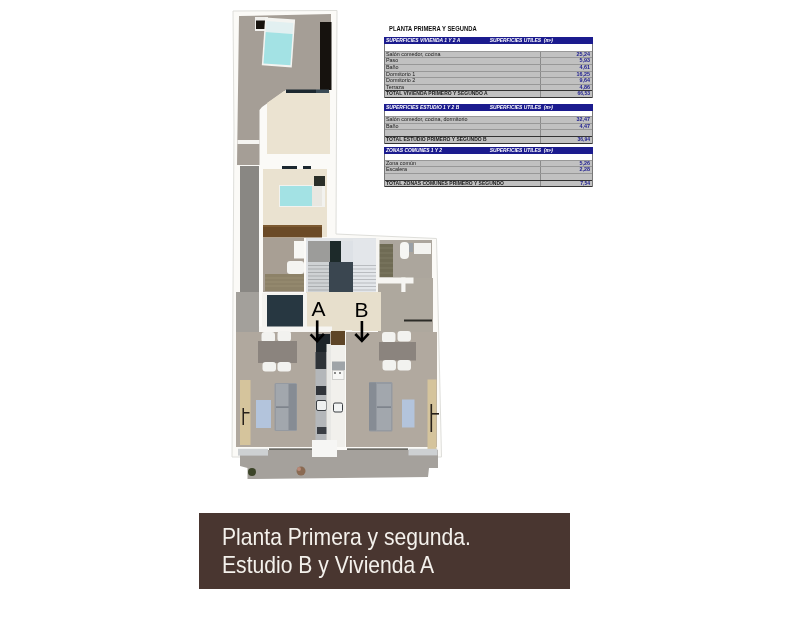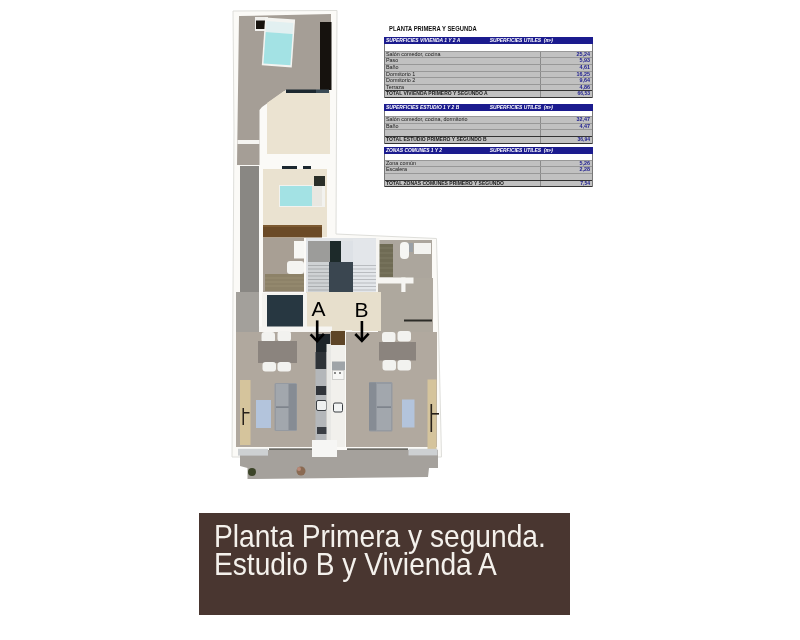--- a/index.html
+++ b/index.html
@@ -9,21 +9,21 @@
   .hdr{position:relative;background:#1b1b8e;color:#fff;font-style:italic;font-weight:bold;font-size:4.9px;height:7.4px;line-height:7.6px;}
   .hdr .l{position:absolute;left:2px;top:0;}
   .hdr .r{position:absolute;right:40px;top:0;}
   .rows{border-left:1px solid #777;border-right:1px solid #777;}
   .row{position:relative;background:#c1c1c1;height:5.55px;border-top:1px solid #989898;font-size:5.4px;color:#1a1a1a;line-height:5.5px;}
   .row .lab{position:absolute;left:1px;top:0;white-space:nowrap;}
   .row .val{position:absolute;right:2px;top:0;color:#1b1b8e;font-weight:bold;}
   .row .sep{position:absolute;left:155px;top:0;bottom:0;width:1px;background:#8a8a8a;}
   .row.blank{background:#fff;border-top:none;}
   .row.tot{font-weight:bold;font-size:5px;border-top:1px solid #333;border-bottom:1px solid #333;}
-  .caption{position:absolute;left:199px;top:513px;width:371px;height:102px;background:#493630;color:#f4f1ec;font-size:32px;line-height:27.5px;padding-left:15px;padding-top:10px;box-sizing:border-box;}
+  .caption{position:absolute;left:199px;top:513px;width:371px;height:76px;background:#493630;color:#f4f1ec;font-size:24px;line-height:27.5px;padding-left:23px;padding-top:10px;box-sizing:border-box;}
   .caption .cx{display:inline-block;transform:scaleX(.88);transform-origin:left top;white-space:nowrap;}
 </style>
 </head>
 <body>
 <svg id="plan" width="800" height="640" viewBox="0 0 800 640" style="position:absolute;left:0;top:0;">
 
 <polygon points="233,11 337,10.5 336,234 436.5,238.5 441.5,457 232,457 234,130" fill="#fbfaf7" stroke="#dededa" stroke-width="1"></polygon>
 
 <polygon points="240,450 438,450 438,468 429,468 428,477 247.5,479 247.5,468 240,466" fill="#a5a19c"></polygon>
 

